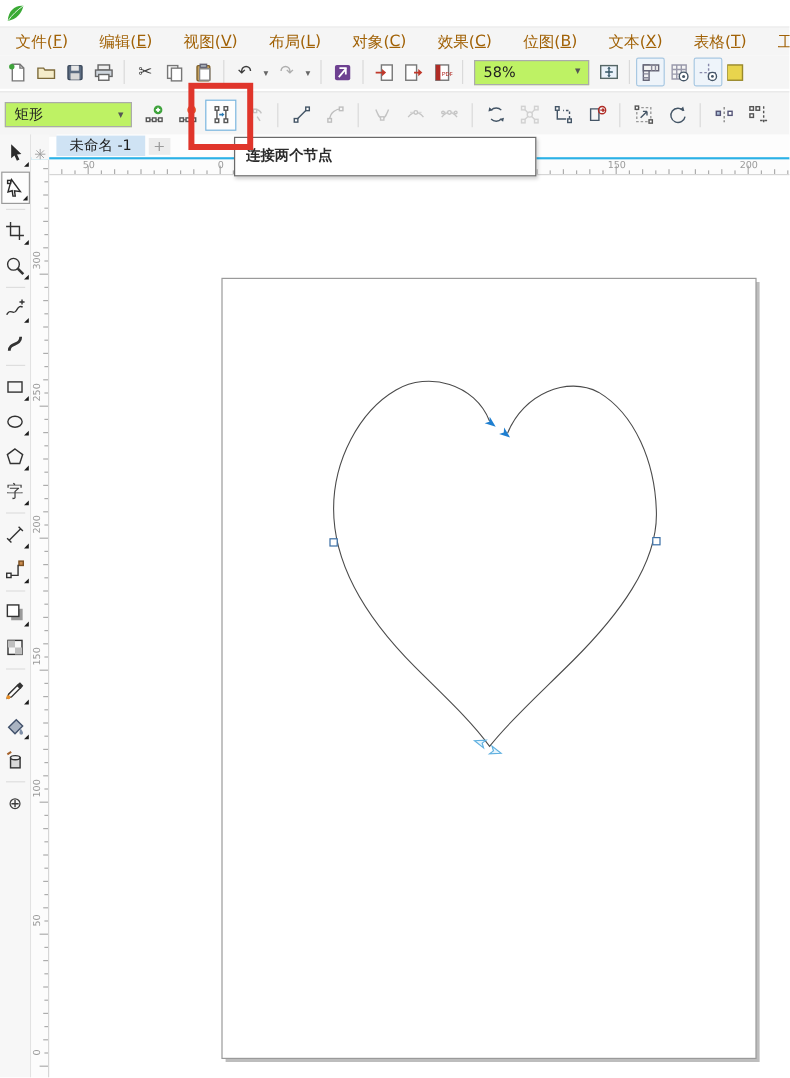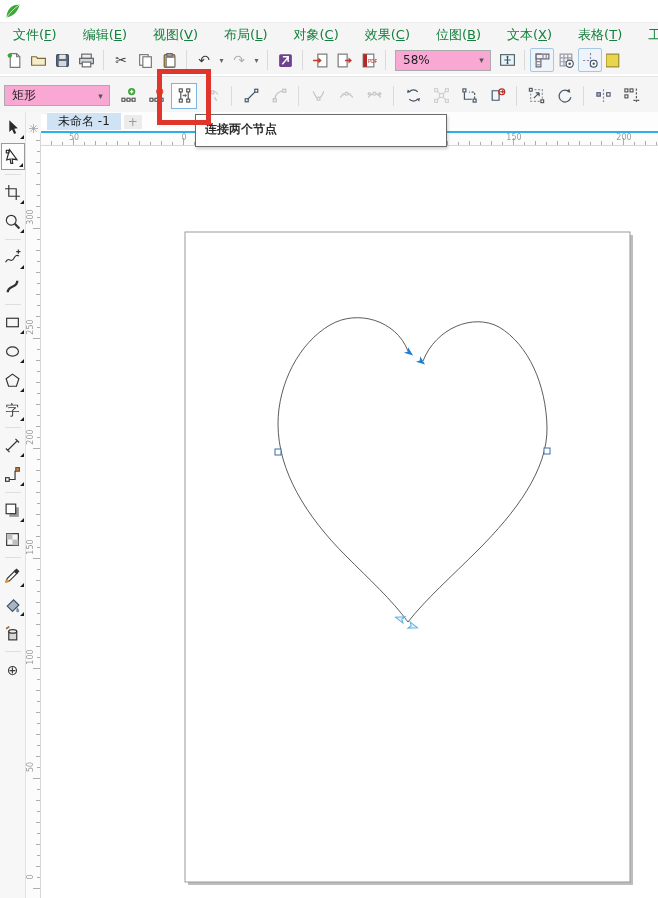--- a/index.html
+++ b/index.html
@@ -5,38 +5,38 @@
   html,body{margin:0;padding:0}
   body{width:658px;height:898px;position:relative;overflow:hidden;background:#fff;
        font-family:"DejaVu Sans","Liberation Sans",sans-serif;-webkit-font-smoothing:antialiased}
   .abs{position:absolute}
   
   .titlebar{left:0;top:0;width:658px;height:22px;background:#fff;display:flex;align-items:center;
             gap:6px;padding-left:5px;font-size:12.5px;color:#1a1a1a;box-sizing:border-box}
   .logo{width:16px;height:16px;display:inline-flex}
   
   .menubar{left:0;top:22px;width:658px;height:24px;background:#f5f5f5;border-top:1px solid #ececec;
-           display:flex;align-items:stretch;font-size:13px;color:#15803d;box-sizing:border-box}
+           display:flex;align-items:stretch;font-size:13px;color:#a16207;box-sizing:border-box}
   .menu-item{padding:0 13px;display:flex;align-items:center;cursor:default;white-space:nowrap}
   .menu-item u{text-decoration:underline}
   
   .toolbar{left:0;top:46px;width:658px;height:28px;background:#f5f5f5;display:flex;align-items:center;
            padding-left:2px;box-sizing:border-box;overflow:hidden}
   .propbar{left:0;top:76px;width:658px;height:38px;background:#f5f5f5;border-top:1px solid #e6e6e6;
            display:flex;align-items:center;padding-left:0;box-sizing:border-box;overflow:visible}
   .tbtn{width:24px;height:24px;display:inline-flex;align-items:center;justify-content:center;
         border-radius:2px;flex:0 0 auto;border:1px solid transparent;box-sizing:border-box}
   .pbtn{width:26px;height:26px;margin:0 1px;display:inline-flex;align-items:center;justify-content:center;
         border:1px solid transparent;box-sizing:border-box;flex:0 0 auto}
   .tbtn.pressed{background:#eef4fa;border:1px solid #a8c8e2}
   .disabled{opacity:.38}
   .caretbtn{width:11px;height:24px;display:inline-flex;align-items:center;justify-content:center;
             font-size:8px;color:#666;flex:0 0 auto}
   .vsep{width:1px;height:20px;background:#dadada;margin:0 5px;flex:0 0 auto}
-  .combo{height:21px;border:1px solid #ababab;background:#f9a8d4;display:inline-flex;align-items:center;
+  .combo{height:21px;border:1px solid #ababab;background:#bef264;display:inline-flex;align-items:center;
          justify-content:space-between;font-size:12px;color:#222;padding-left:7px;box-sizing:border-box;
          flex:0 0 auto;margin:0 4px}
   .combo .chev{width:17px;text-align:center;color:#555;font-size:9px}
   .svgi{width:17px;height:17px;display:inline-flex}
   .svgi svg{width:17px;height:17px;stroke-width:1.1}
   .tglyph{font-size:14px;color:#3c3c3c;line-height:1}
   .hlwrap{position:relative;display:inline-flex;flex:0 0 auto}
   .hlwrap .pbtn{border:1px solid #79b5de;background:#fdfdfd}
   .red-frame{position:absolute;left:-13px;top:-14px;width:44px;height:46px;border:5px solid #e0352b;
              z-index:60;pointer-events:none}

